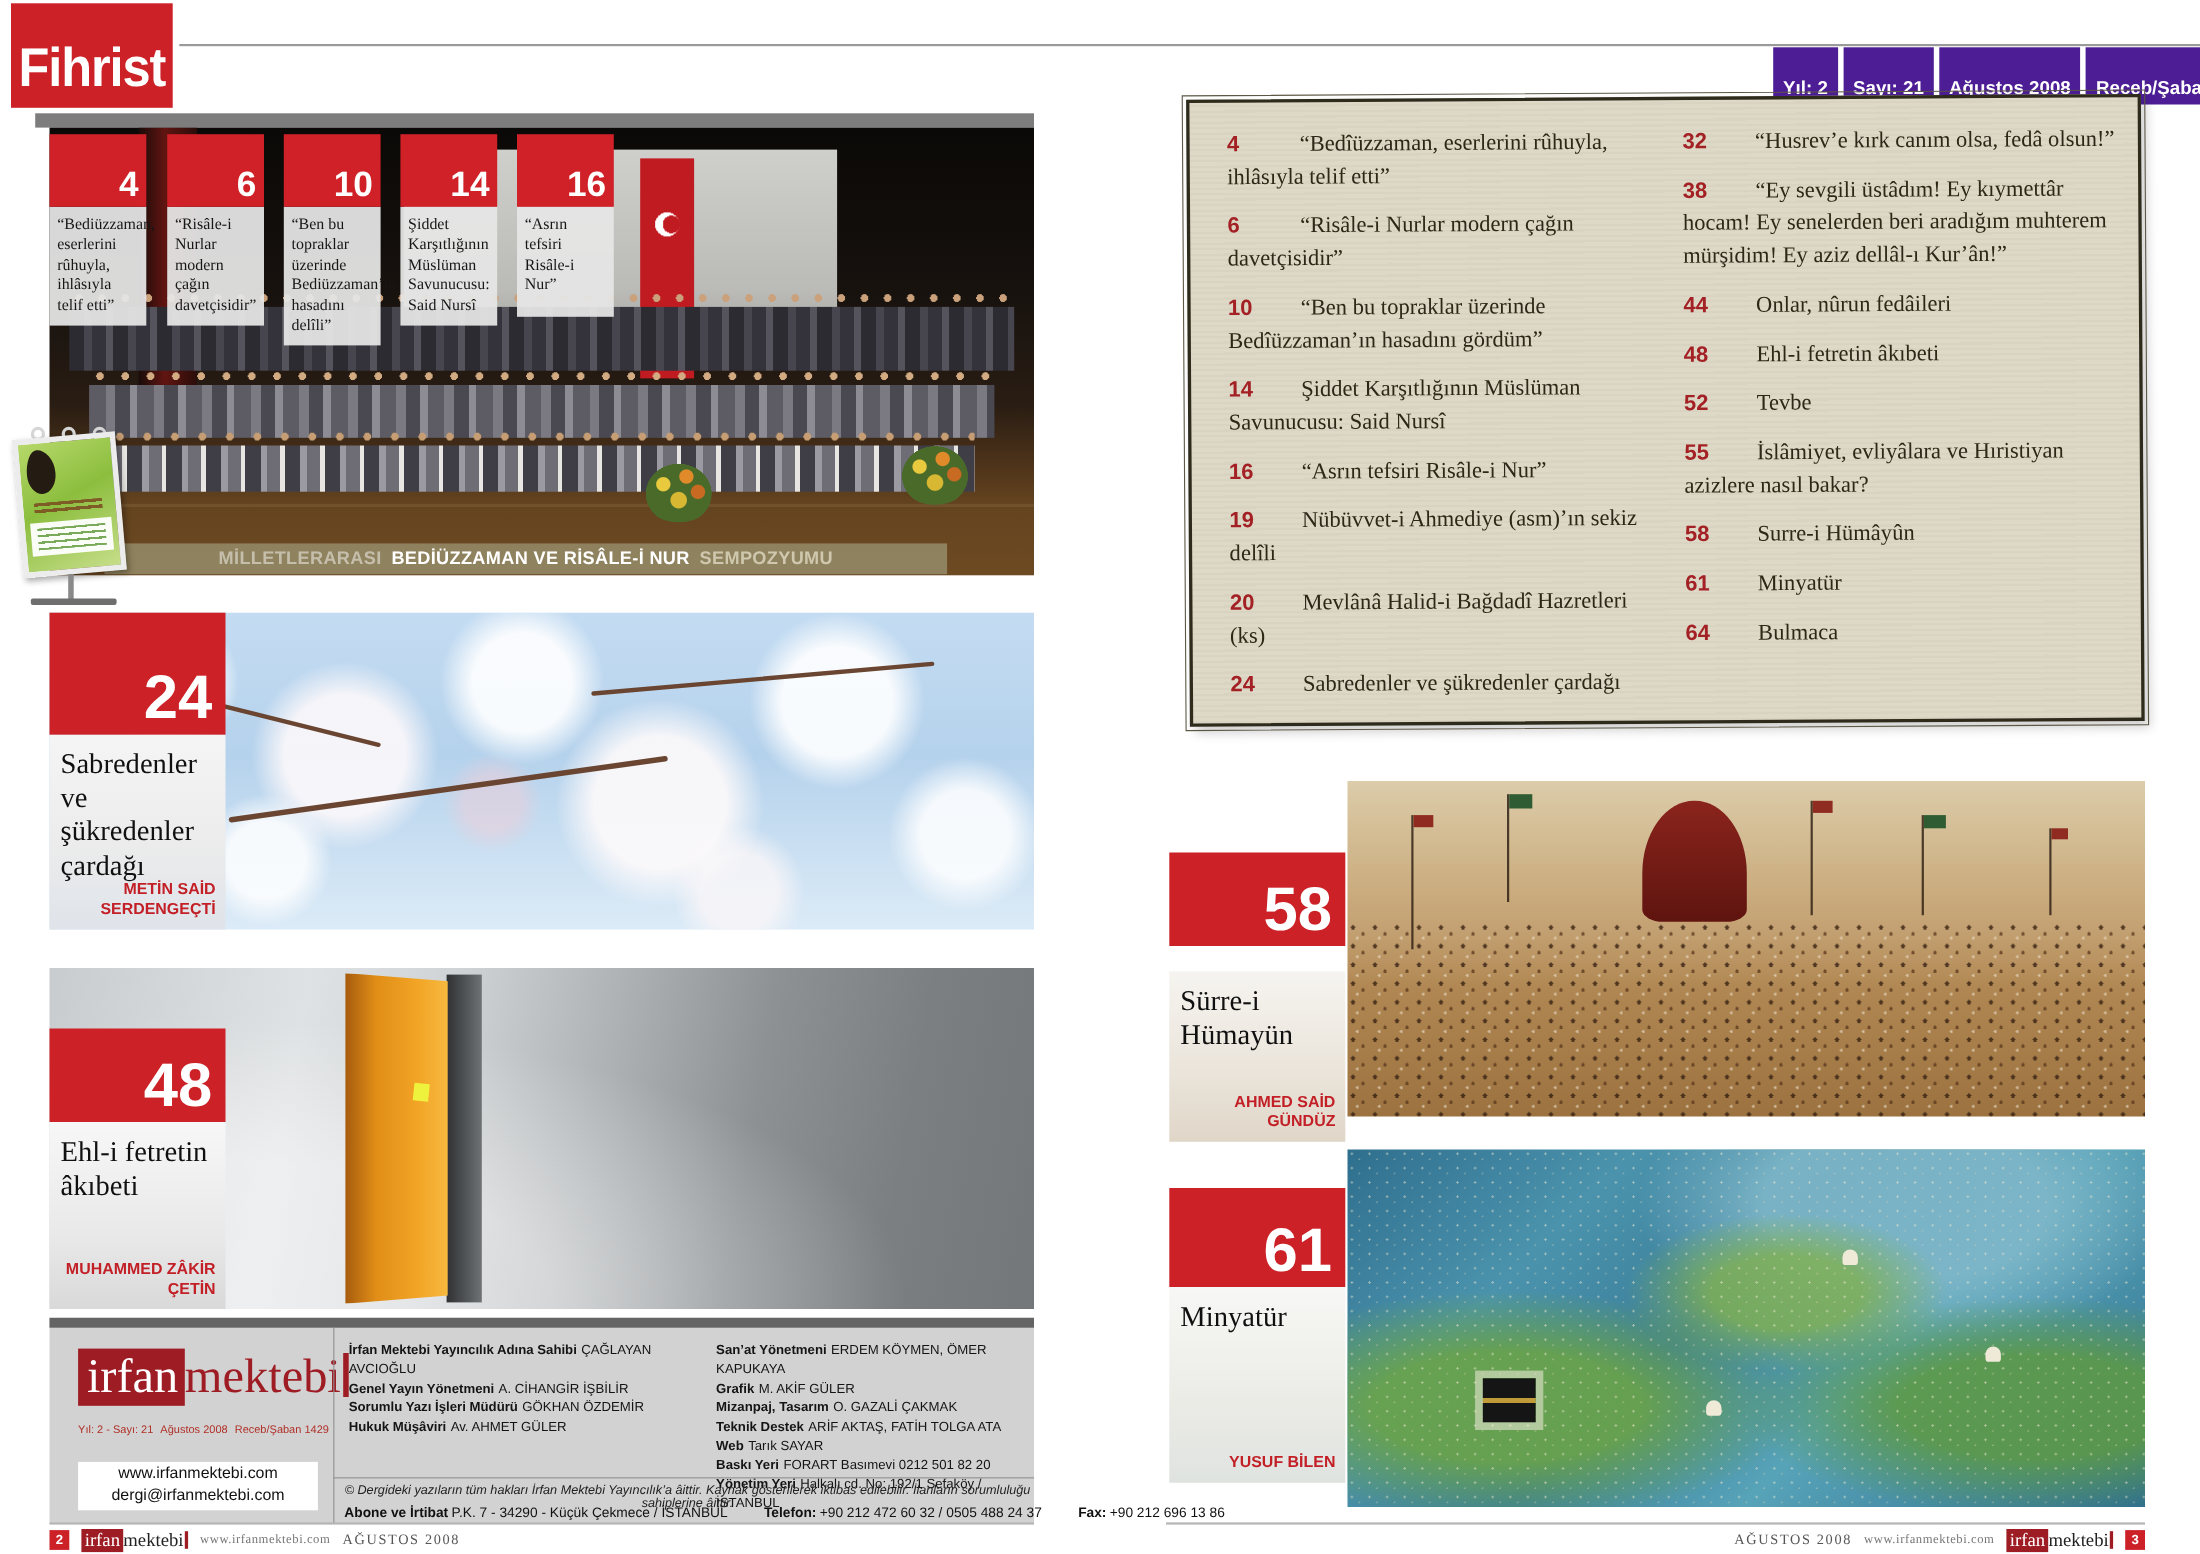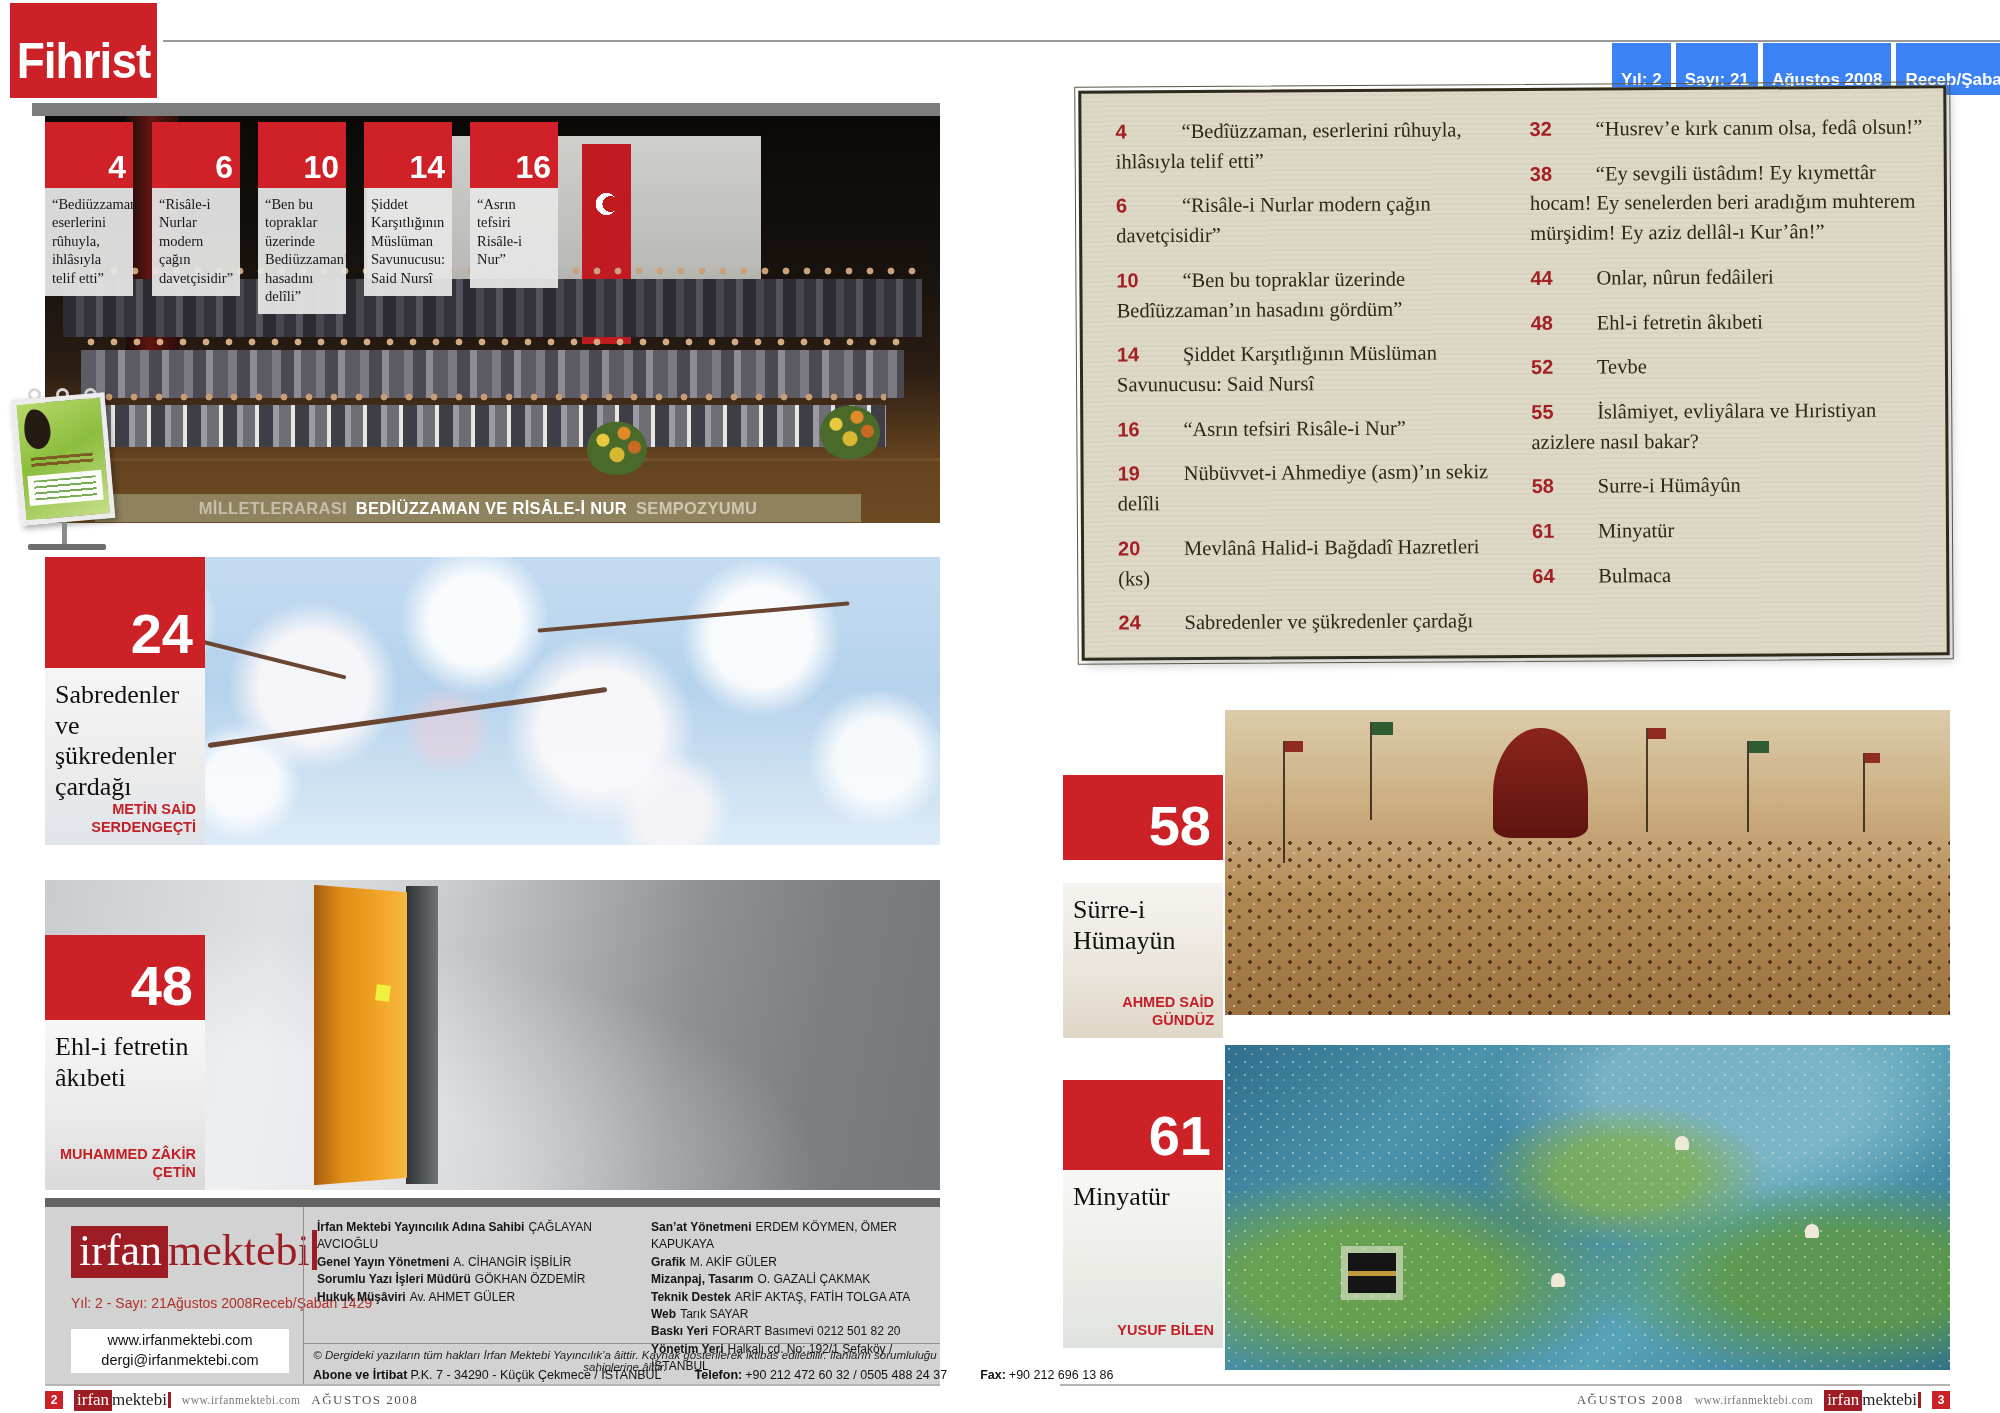--- a/index.html
+++ b/index.html
@@ -8,21 +8,21 @@
            font-family:"Liberation Sans", sans-serif; overflow:hidden;padding-left:36px; }
   .abs { position:absolute; }
 
   
   .fihrist-box { left:10px; top:3px; width:147px; height:95px; background:#cb2127;
                  display:flex; align-items:flex-end; justify-content:center; padding-bottom:10px; }
   .fihrist-box span { color:#fff; font-weight:700; font-size:46px; letter-spacing:-1px;
                       transform:scaleY(1.08); }
   .header-line { left:163px; top:40px; width:1837px; height:2px; background:#9a9a9a; }
   .badges { left:1612px; top:43px; display:flex; gap:5px; }
-  .badge { background:#3b82f6; color:#fff; font-weight:700; font-size:17px; height:52px;
+  .badge { background:#4c1d95; color:#fff; font-weight:700; font-size:17px; height:52px;
            display:flex; align-items:flex-end; padding:0 9px 5px; white-space:nowrap; }
   .thickbar { left:32px; top:103px; width:908px; height:13px; background:#7d7d7d; }
 
   
   .photo-sym { left:45px; top:116px; width:895px; height:407px; overflow:hidden;
     background:linear-gradient(180deg,#0b0907 0%,#120e0b 25%,#1c1510 45%,#2a1d13 62%,#4a3119 74%,#64431f 84%,#6d4a22 100%); }
   .sym-screen { position:absolute; left:36%; top:5%; width:44%; height:45%;
     background:linear-gradient(180deg,#d9d9d5 0%,#c3c3bf 70%,#a9a9a5 100%); opacity:.95; }
   .sym-curtain { position:absolute; left:9%; top:0; width:6%; height:68%;
     background:linear-gradient(90deg,#190b09,#611511 45%,#2a0d0a); }
@@ -133,21 +133,21 @@
   
   .mast { left:45px; top:1198px; width:895px; height:187px; background:#d2d2d2;
           border-top:9px solid #646464; }
   .m-logo { position:absolute; left:26px; top:18px; font-family:"Liberation Serif", serif;
             font-size:44px; white-space:nowrap; }
   .m-logo-i { background:#9e1c23; color:#fff; padding:0 6px 3px 8px; }
   .m-logo-m { color:#9e1c23; }
   .m-logo-bar { display:inline-block; width:5px; height:40px; background:#9e1c23;
                 margin-left:2px; vertical-align:-5px; }
   .m-issue { position:absolute; left:26px; top:88px; width:228px; display:flex;
-             justify-content:space-between; font-size:14px; color:#b03028; white-space:nowrap; }
+             justify-content:space-between; font-size:10px; color:#b03028; white-space:nowrap; }
   .m-web { position:absolute; left:26px; top:122px; width:218px; height:44px; background:#fff;
            display:flex; flex-direction:column; align-items:center; justify-content:center;
            font-size:14.5px; color:#111; line-height:1.35; }
   .m-vline { position:absolute; left:258px; top:0; width:1px; height:100%; background:#8f8f8f; }
   .m-c1 { position:absolute; left:272px; top:12px; width:326px; }
   .m-c2 { position:absolute; left:606px; top:12px; width:288px; }
   .cr { font-size:12px; line-height:1.45; color:#141414; }
   .cr b { margin-right:4px; }
   .m-hline { position:absolute; left:258px; top:136px; width:637px; height:1px; background:#8f8f8f; }
   .m-copy { position:absolute; left:268px; top:142px; width:624px; font-size:11.5px;

